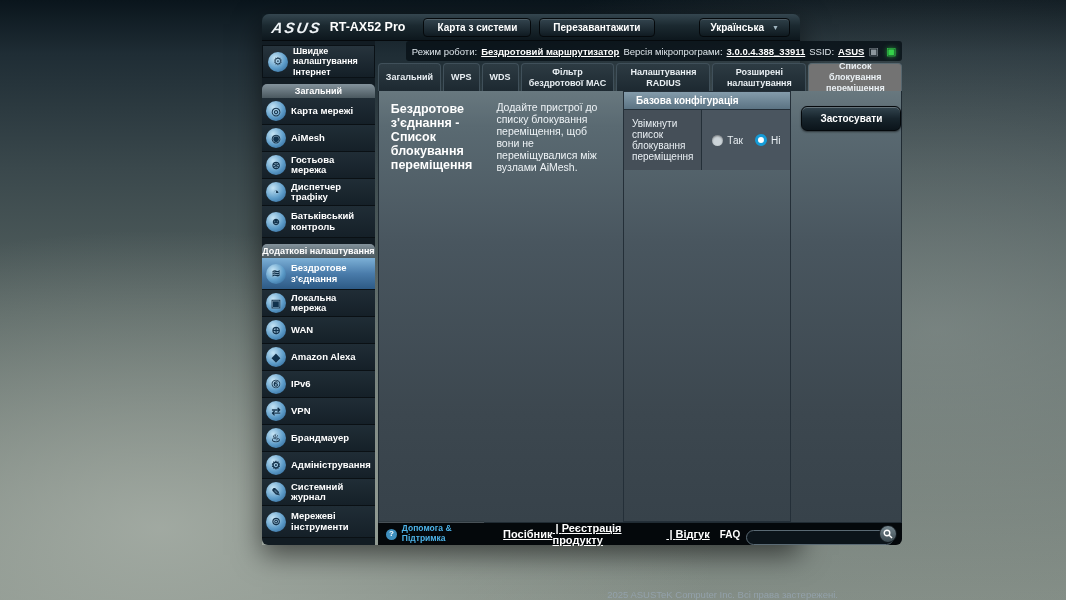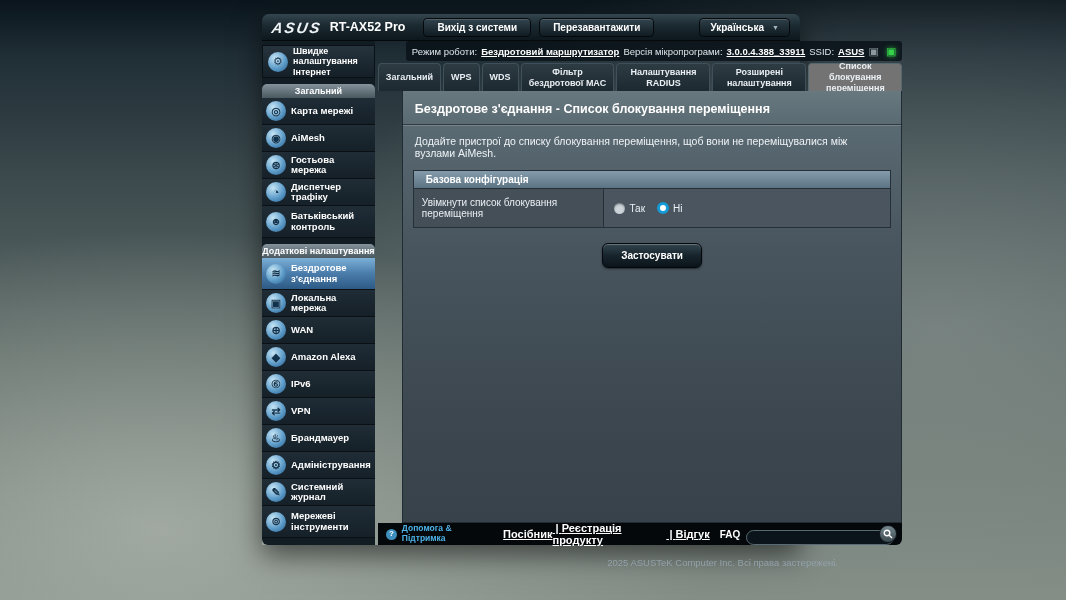--- a/index.html
+++ b/index.html
@@ -60,23 +60,23 @@
   .clients-icon { color:#8d979e; font-size:11px; cursor:pointer; }
   .internet-status-icon { color:#35d24a; font-size:11px; text-shadow:0 0 5px #35d24a; cursor:pointer; }
 
   .tabs { display:flex; align-items:stretch; gap:2px; margin-top:2px; height:28px; }
   .tab { background:linear-gradient(180deg,#2d3b43,#1d2931); border:1px solid #40505a; border-bottom:none;
     border-radius:4px 4px 0 0; color:#e9eff3; font-size:9px; font-weight:bold; text-align:center;
     padding:2px 7px; display:flex; align-items:center; justify-content:center; line-height:1.2; cursor:pointer; }
   .tab.wide { flex:1; }
   .tab.active { background:#737373; border-color:#57676f; }
 
-  .panel { flex:1; display:flex; flex-direction:column;
+  .panel { flex:1; display:flex; flex-direction:row;
     background:linear-gradient(180deg,#68787f 0%, #5a6a72 8%, #49565f 35%, #3c474f 75%, #37424a 100%);
-    border:1px solid #202b33; border-top:none;margin-left:24px; }
+    border:1px solid #202b33; border-top:none; }
   .panel-title { color:#fff; font-size:12.5px; font-weight:bold; padding:11px 12px 8px;
     border-bottom:1px solid #2e3940; box-shadow:0 1px 0 rgba(255,255,255,.18); }
   .panel-desc { color:#eef3f6; font-size:10.5px; padding:10px 12px 11px; }
   .cfg-table { margin:0 10px; border:1px solid #242f38; }
   .cfg-header { background:linear-gradient(180deg,#849cab,#5b7383); color:#fff; font-weight:bold;
     font-size:10px; padding:3px 12px; border-bottom:1px solid #242f38; }
   .cfg-row { display:flex; font-size:10px; color:#eaf0f4; }
   .cfg-label { flex:0 0 40%; background:#454f58; padding:8px 8px; border-right:1px solid #242f38; }
   .cfg-value { flex:1; background:#4a555f; padding:8px 10px; display:flex; align-items:center; gap:12px; }
   .radio-opt { display:flex; align-items:center; gap:4px; cursor:pointer; }
@@ -100,32 +100,32 @@
   .flink:not(:first-child)::before { content:" | "; color:#fff; text-decoration:none; white-space:pre; }
   .faq { margin-left:auto; display:flex; align-items:center; gap:6px; }
   .faq-label { color:#fff; font-size:10px; font-weight:bold; }
   .faq-search { position:relative; width:148px; height:15px; }
   .faq-search input { width:100%; height:100%; border-radius:9px; background:#0b141a; border:1px solid #5a6a74;
     color:#dfe7ec; font-size:9px; padding:0 20px 0 9px; outline:none; }
   .search-btn { position:absolute; right:-3px; top:-2px; width:18px; height:18px; border-radius:50%;
     background:linear-gradient(180deg,#76878f,#3b4950); border:1px solid #11181d;
     display:flex; align-items:center; justify-content:center; cursor:pointer; }
 
-  .copyright { position:absolute; left:262px; top:557px; width:576px; text-align:right;
+  .copyright { position:absolute; left:262px; top:589px; width:576px; text-align:right;
     color:#93a1aa; font-size:9.5px; }
 </style>
 </head>
 <body>
 
 <div class="app">
 
   <div class="topbar">
     <span class="logo">ASUS</span>
     <span class="model">RT-AX52 Pro</span>
-    <button class="topbtn">Вихід з системи</button>
+    <button class="topbtn">Карта з системи</button>
     <button class="topbtn">Перезавантажити</button>
     <div class="lang-btn">
       <span>Українська</span>
       <span class="caret">▼</span>
     </div>
   </div>
 
   <div class="app-body">
 
     <aside class="sidebar">

